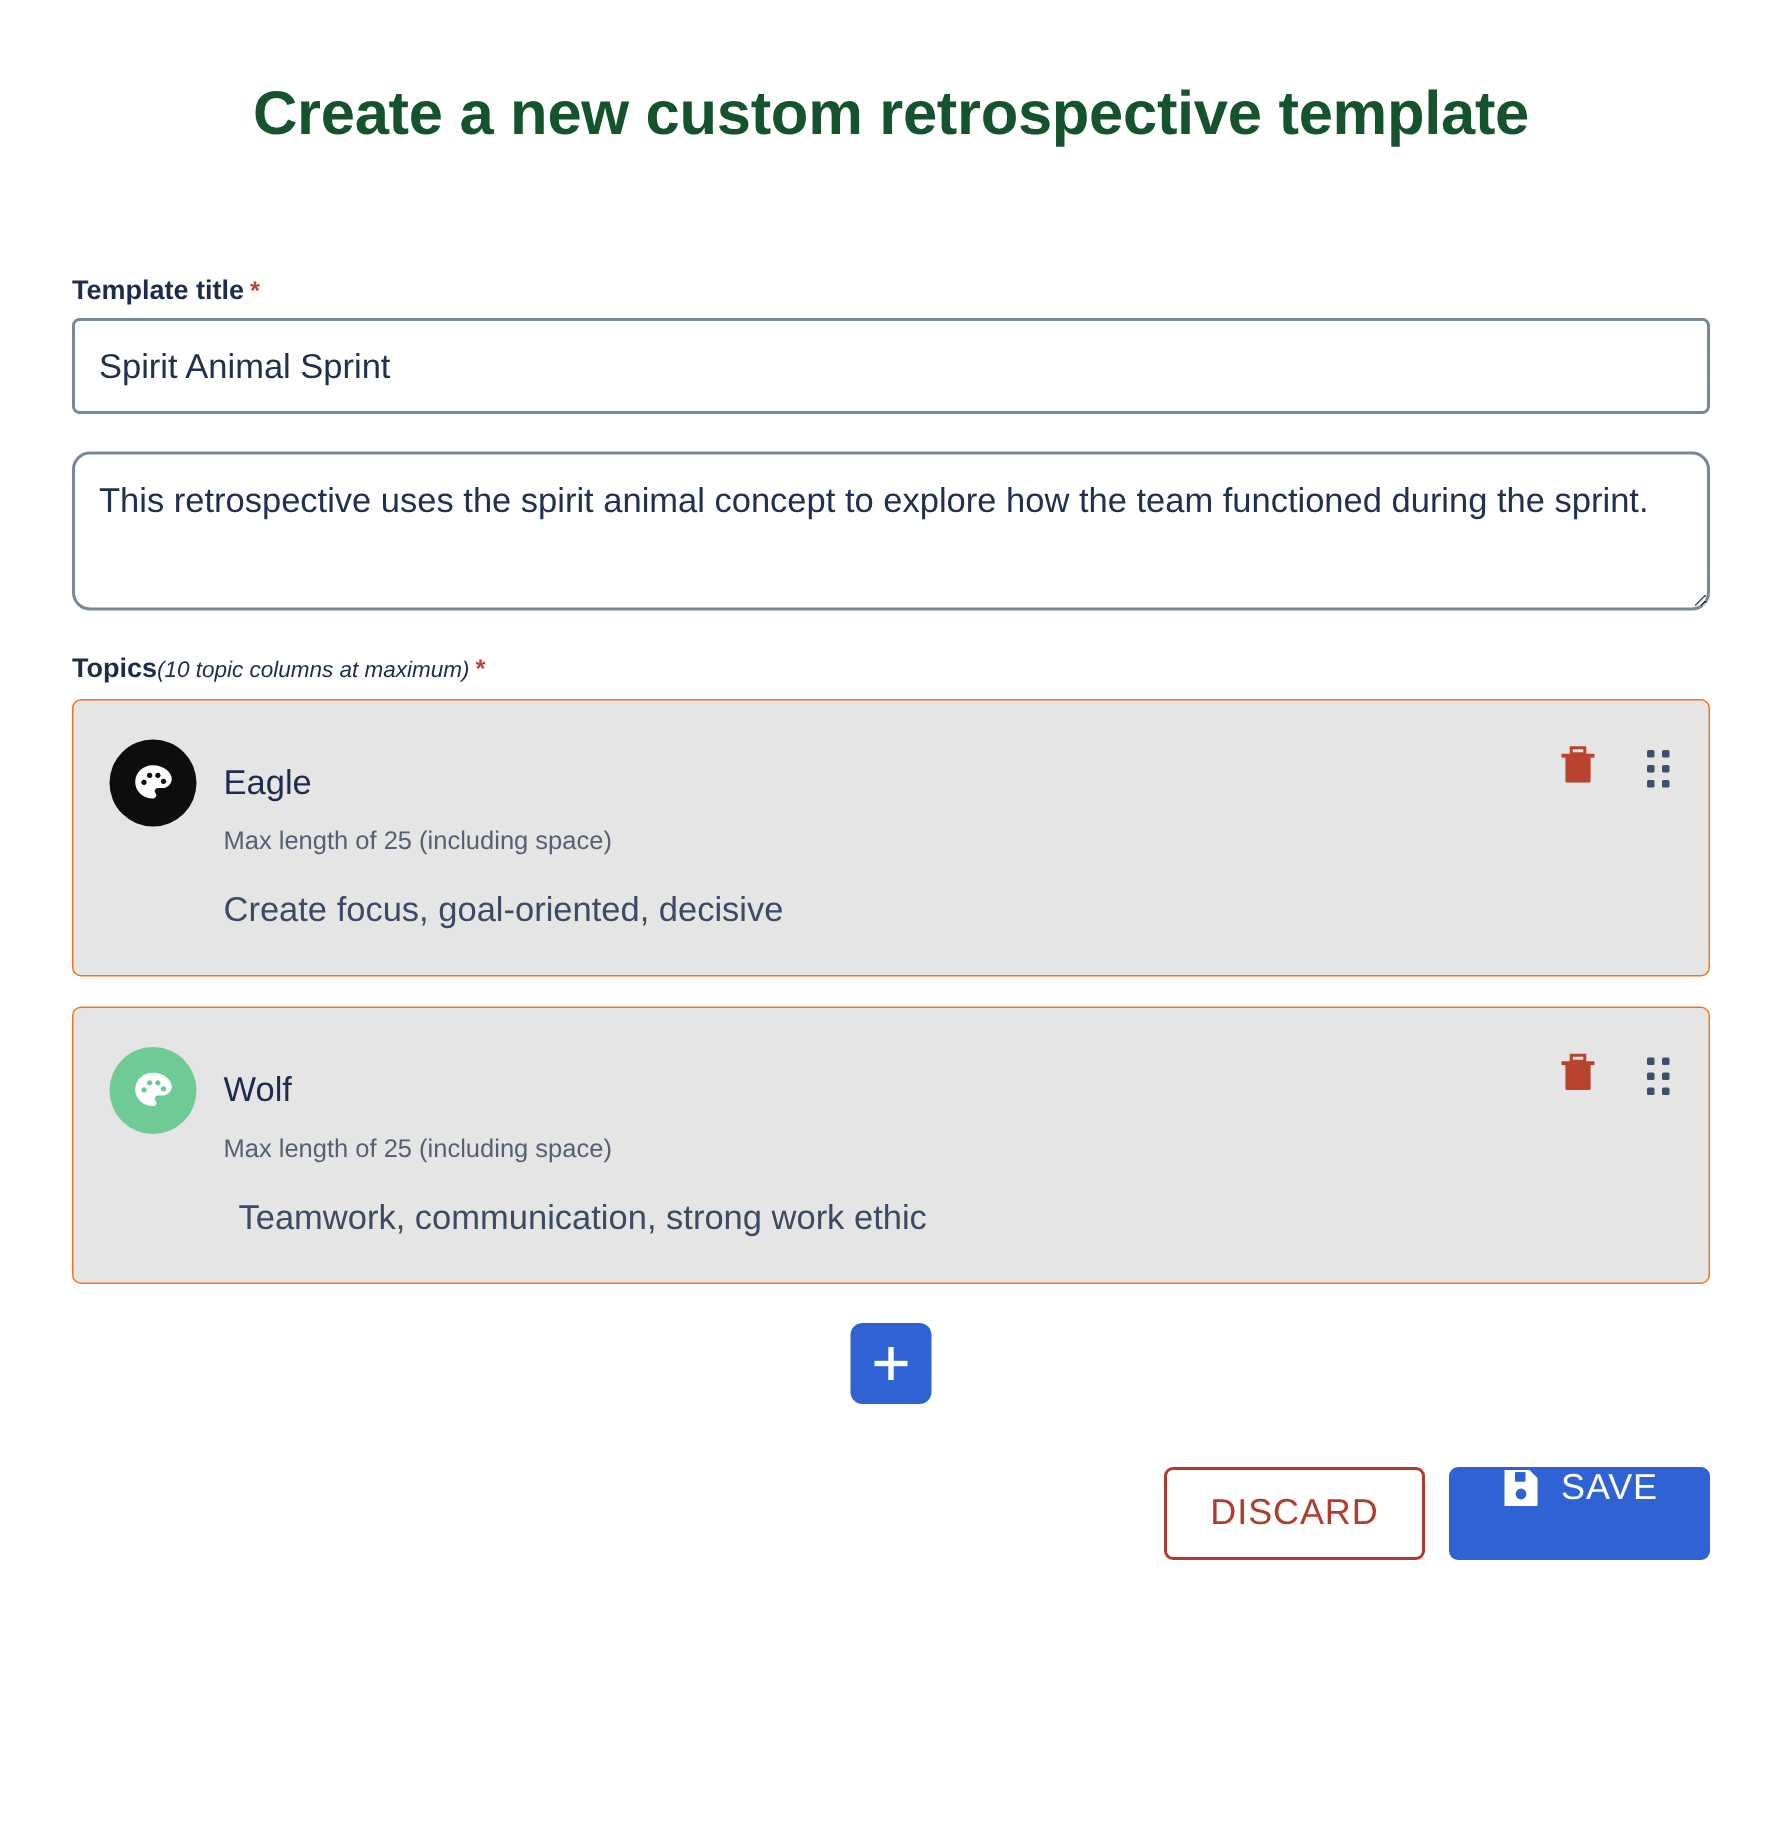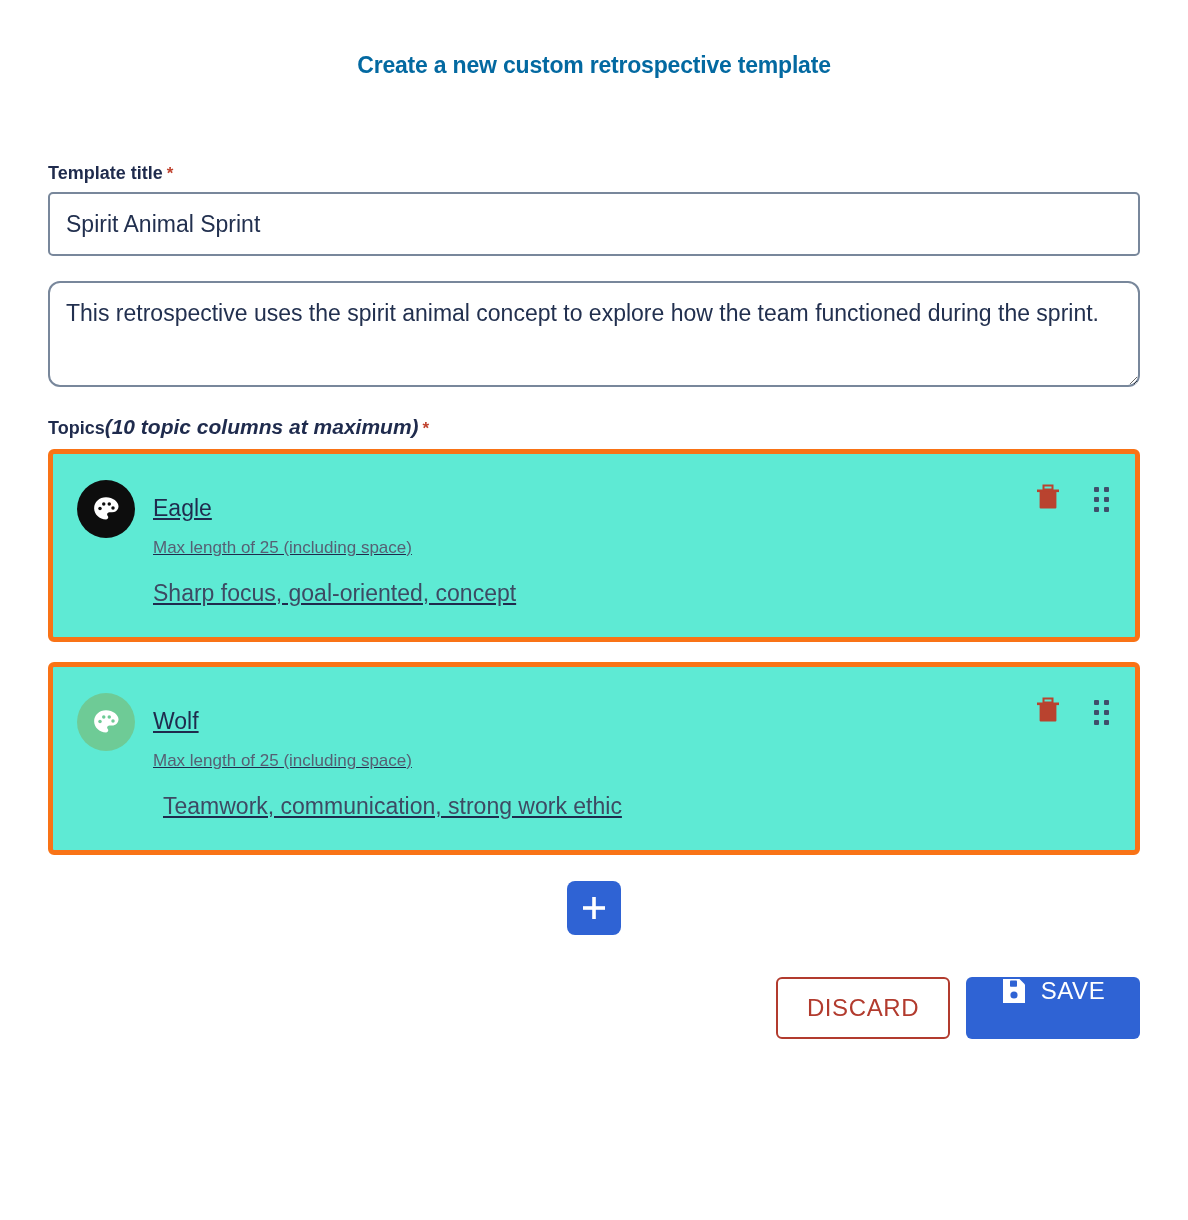--- a/index.html
+++ b/index.html
@@ -18,24 +18,24 @@
     position: relative;
     width: 1188px;
     height: 1220px;
     box-sizing: border-box;
     padding: 0 48px;
   }
   .page-title {
     margin: 0;
     padding-top: 52px;
     text-align: center;
-    font-size: 23px;
+    font-size: 41px;
     font-weight: bold;
     letter-spacing: -0.2px;
-    color: #0369a1;
+    color: #14532d;
   }
 
   
   .field-label {
     font-size: 18px;
     font-weight: bold;
     color: #1f2b4d;
     margin-bottom: 8px;
   }
   .req {
@@ -85,35 +85,34 @@
     margin-bottom: 10px;
     display: flex;
     align-items: baseline;
   }
   .topics-head .lbl {
     font-size: 18px;
     font-weight: bold;
     color: #1f2b4d;
   }
   .topics-head .hint {
-    font-size: 21px;
+    font-size: 15px;
     font-style: italic;
-    font-weight: bold;
+    font-weight: normal;
     color: #1f2b4d;
   }
 
   .topic-card {
     position: relative;
-    border: 5px solid #f97316;
+    border: 1px solid #f97316;
     border-radius: 6px;
-    background: #5eead4;
+    background: #e5e5e5;
     margin-bottom: 20px;
     padding: 26px 24px 30px 24px;
     box-sizing: border-box;
-    text-decoration: underline;
   }
   .topic-row {
     display: flex;
     align-items: center;
     gap: 18px;
   }
   .swatch {
     width: 58px;
     height: 58px;
     border-radius: 50%;
@@ -274,21 +273,21 @@
         <i></i>
           <i></i>
         <i></i>
           <i></i>
         <i></i>
           <i></i>
       </span>
     </div>
 
     <div class="topic-hint">Max length of 25 (including space)</div>
-    <div class="topic-desc">Sharp focus, goal-oriented, concept</div>
+    <div class="topic-desc">Create focus, goal-oriented, decisive</div>
   </div>
 
   <div class="topic-card">
     <div class="topic-row">
       <span class="swatch" id="swatch-1" style="background: rgb(110, 203, 150);">
         <svg width="30" height="30" viewBox="0 0 24 24">
           <path fill="#ffffff" d="M12 2.5C6.7 2.5 2.5 6.4 2.5 11.4c0 4.9 4.2 8.9 9.5 8.9 1 0 1.8-.8 1.8-1.7 0-.5-.2-.9-.5-1.2-.3-.3-.4-.6-.4-1 0-.9.8-1.7 1.8-1.7h2.1c3 0 5.2-2.2 5.2-5C22 6.1 17.5 2.5 12 2.5z"></path>
           <circle cx="7.2" cy="11.6" r="1.4" fill="#6ecb96"></circle>
           <circle cx="10.2" cy="7.9" r="1.4" fill="#6ecb96"></circle>
           <circle cx="14.6" cy="7.9" r="1.4" fill="#6ecb96"></circle>

